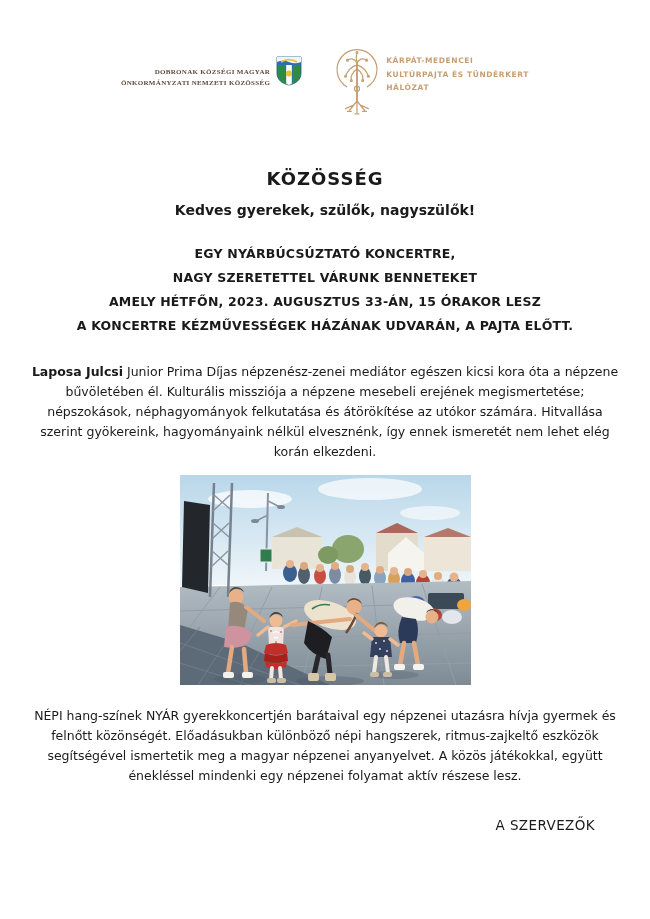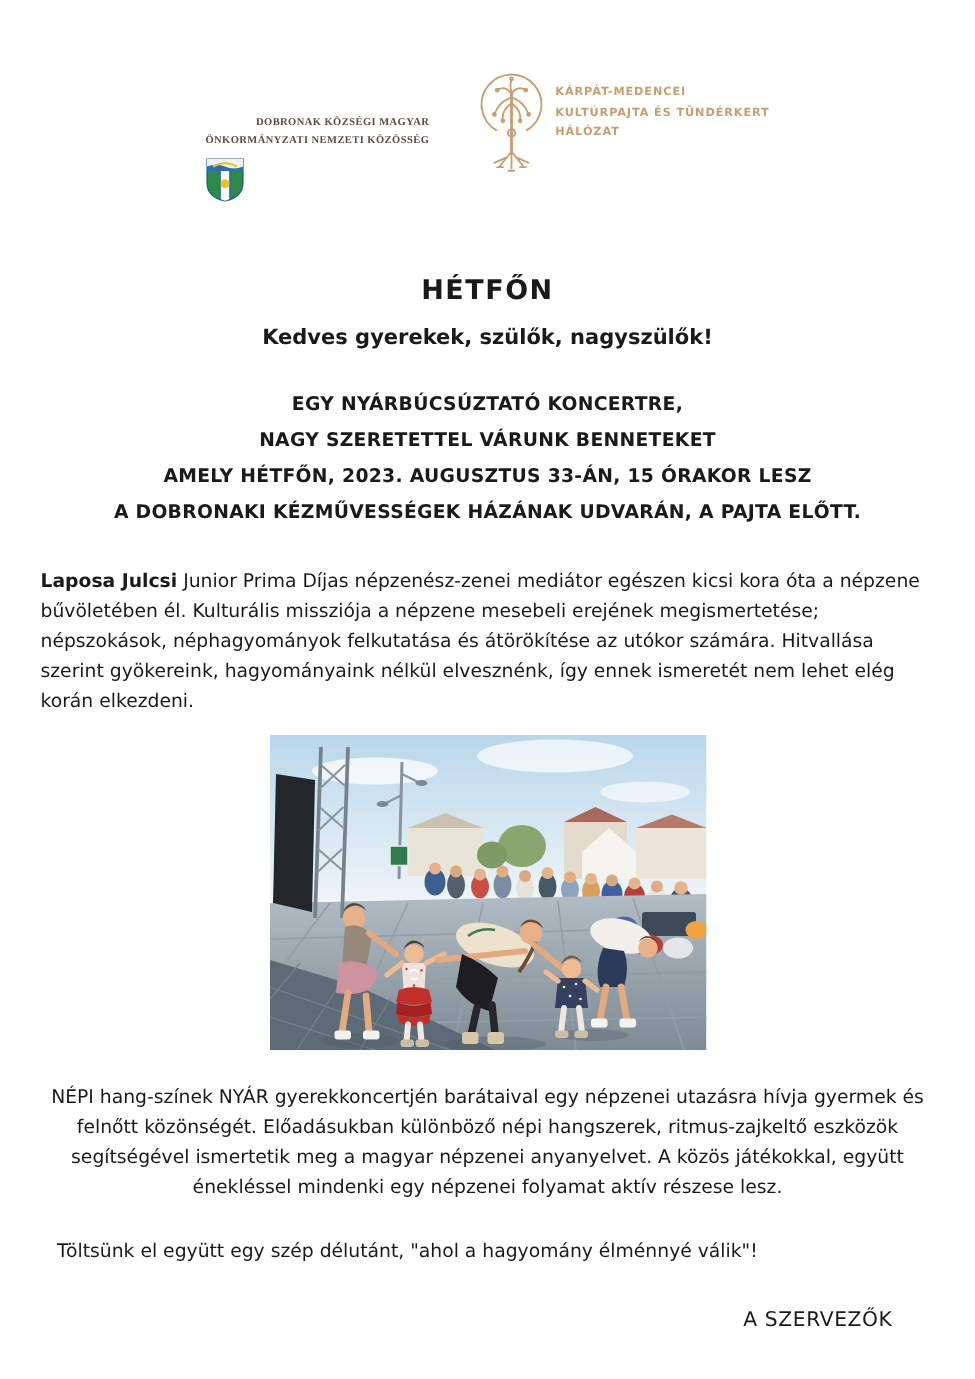--- a/index.html
+++ b/index.html
@@ -1,34 +1,34 @@
 <!DOCTYPE html>
 <html><head>
 <meta charset="utf-8">
 <style>
   html,body { margin:0; padding:0; background:#ffffff; }
   body { width:650px; height:919px; font-family:"DejaVu Sans", sans-serif; color:#1a1a1a; }
   .page { position:relative; width:650px; height:919px; overflow:hidden; background:#ffffff; }
 
   
   .header { display:flex; justify-content:center; align-items:flex-start; padding-top:44px; gap:26px; }
-  .logo-left { display:flex; align-items:flex-start; gap:6px; margin-top:32px;flex-direction:column; }
+  .logo-left { display:flex; align-items:flex-end; gap:6px; margin-top:12px; }
   .logo-left .txt { font-family:"Liberation Serif", serif; font-weight:bold; font-size:7px;
                     line-height:1.65; letter-spacing:0.3px; color:#5e4a3e; white-space:pre-line; }
   .logo-left .txt.hu { text-align:right; }
   .logo-left .txt.sl { text-align:left; }
   .logo-right { display:flex; align-items:flex-start; gap:0; }
   .logo-right .txt { margin-top:10px; font-size:7.5px; font-weight:bold; letter-spacing:0.6px;
                      line-height:1.8; color:#c79e72; white-space:pre-line; }
 
   
   .title { margin-top:44px; text-align:center; font-size:18px; font-weight:bold; letter-spacing:1px; }
   .greeting { margin-top:13px; text-align:center; font-size:14px; font-weight:bold; }
   .announcement { margin-top:24px; text-align:center; font-weight:bold; font-size:12.5px; line-height:24px; letter-spacing:0.2px; }
-  .bio { margin:24px auto 0; max-width:596px; text-align:left; font-size:12.5px; line-height:20px; }
+  .bio { margin:24px auto 0; max-width:596px; text-align:center; font-size:12.5px; line-height:20px; }
   .bio b { font-weight:bold; }
   .photo-wrap { margin-top:13px; display:flex; justify-content:center; }
   .photo-frame { width:291px; height:210px; }
   .description { margin:21px auto 0; max-width:600px; text-align:center; font-size:12.5px; line-height:20px; }
   .closing { margin:25px 30px 0 38px; text-align:left; font-size:12.5px; }
   .signature { margin-top:31px; text-align:right; padding-right:55px; font-size:13.5px; letter-spacing:0.4px; }
 </style>
 </head>
 <body>
 
@@ -77,28 +77,28 @@
           <path d="M20 71 L24 71 M36 71 L40 71 M28 73.5 L32 73.5"></path>
         </svg>
       </span>
       <div class="txt">KÁRPÁT-MEDENCEI
 KULTÚRPAJTA ÉS TÜNDÉRKERT
 HÁLÓZAT</div>
     </div>
 
   </div>
 
-  <div class="title">HÉTFŐN</div>
+  <div class="title">KÖZÖSSÉG</div>
   <div class="greeting">Kedves gyerekek, szülők, nagyszülők!</div>
 
   <div class="announcement">
     <div>EGY NYÁRBÚCSÚZTATÓ KONCERTRE,</div>
     <div>NAGY SZERETETTEL VÁRUNK BENNETEKET</div>
     <div>AMELY HÉTFŐN, 2023. AUGUSZTUS 33-ÁN, 15 ÓRAKOR LESZ</div>
-    <div>A DOBRONAKI KÉZMŰVESSÉGEK HÁZÁNAK UDVARÁN, A PAJTA ELŐTT.</div>
+    <div>A KONCERTRE KÉZMŰVESSÉGEK HÁZÁNAK UDVARÁN, A PAJTA ELŐTT.</div>
   </div>
 
   <div class="bio"><b>Laposa Julcsi</b><span> Junior Prima Díjas népzenész-zenei mediátor egészen kicsi kora óta a népzene bűvöletében él. Kulturális missziója a népzene mesebeli erejének megismertetése; népszokások, néphagyományok felkutatása és átörökítése az utókor számára. Hitvallása szerint gyökereink, hagyományaink nélkül elvesznénk, így ennek ismeretét nem lehet elég korán elkezdeni.</span></div>
 
   <div class="photo-wrap">
     <svg class="photo-frame" viewBox="0 0 291 210">
       <defs>
         <linearGradient id="sky" x1="0" y1="0" x2="0" y2="1">
           <stop offset="0" stop-color="#b9d7ea"></stop>
             <stop offset="1" stop-color="#eef5f9"></stop>
@@ -265,16 +265,15 @@
         <path d="M222 142 Q216 156 220 168 L236 168 Q240 154 236 144 Z" fill="#2c3a5a"></path>
         <path d="M224 168 L220 190 M234 168 L238 190" stroke="#e3aa80" stroke-width="4.5" stroke-linecap="round"></path>
         <rect x="214" y="189" width="11" height="6" rx="2" fill="#f4f4f0"></rect>
         <rect x="233" y="189" width="11" height="6" rx="2" fill="#f4f4f0"></rect>
       </g>
     </svg>
   </div>
 
   <div class="description">NÉPI hang-színek NYÁR gyerekkoncertjén barátaival egy népzenei utazásra hívja gyermek és felnőtt közönségét. Előadásukban különböző népi hangszerek, ritmus-zajkeltő eszközök segítségével ismertetik meg a magyar népzenei anyanyelvet. A közös játékokkal, együtt énekléssel mindenki egy népzenei folyamat aktív részese lesz.</div>
 
-  <div class="closing">Töltsünk el együtt egy szép délutánt, "ahol a hagyomány élménnyé válik"!</div>
   <div class="signature">A SZERVEZŐK</div>
 
 </div>
 
 </body></html>

